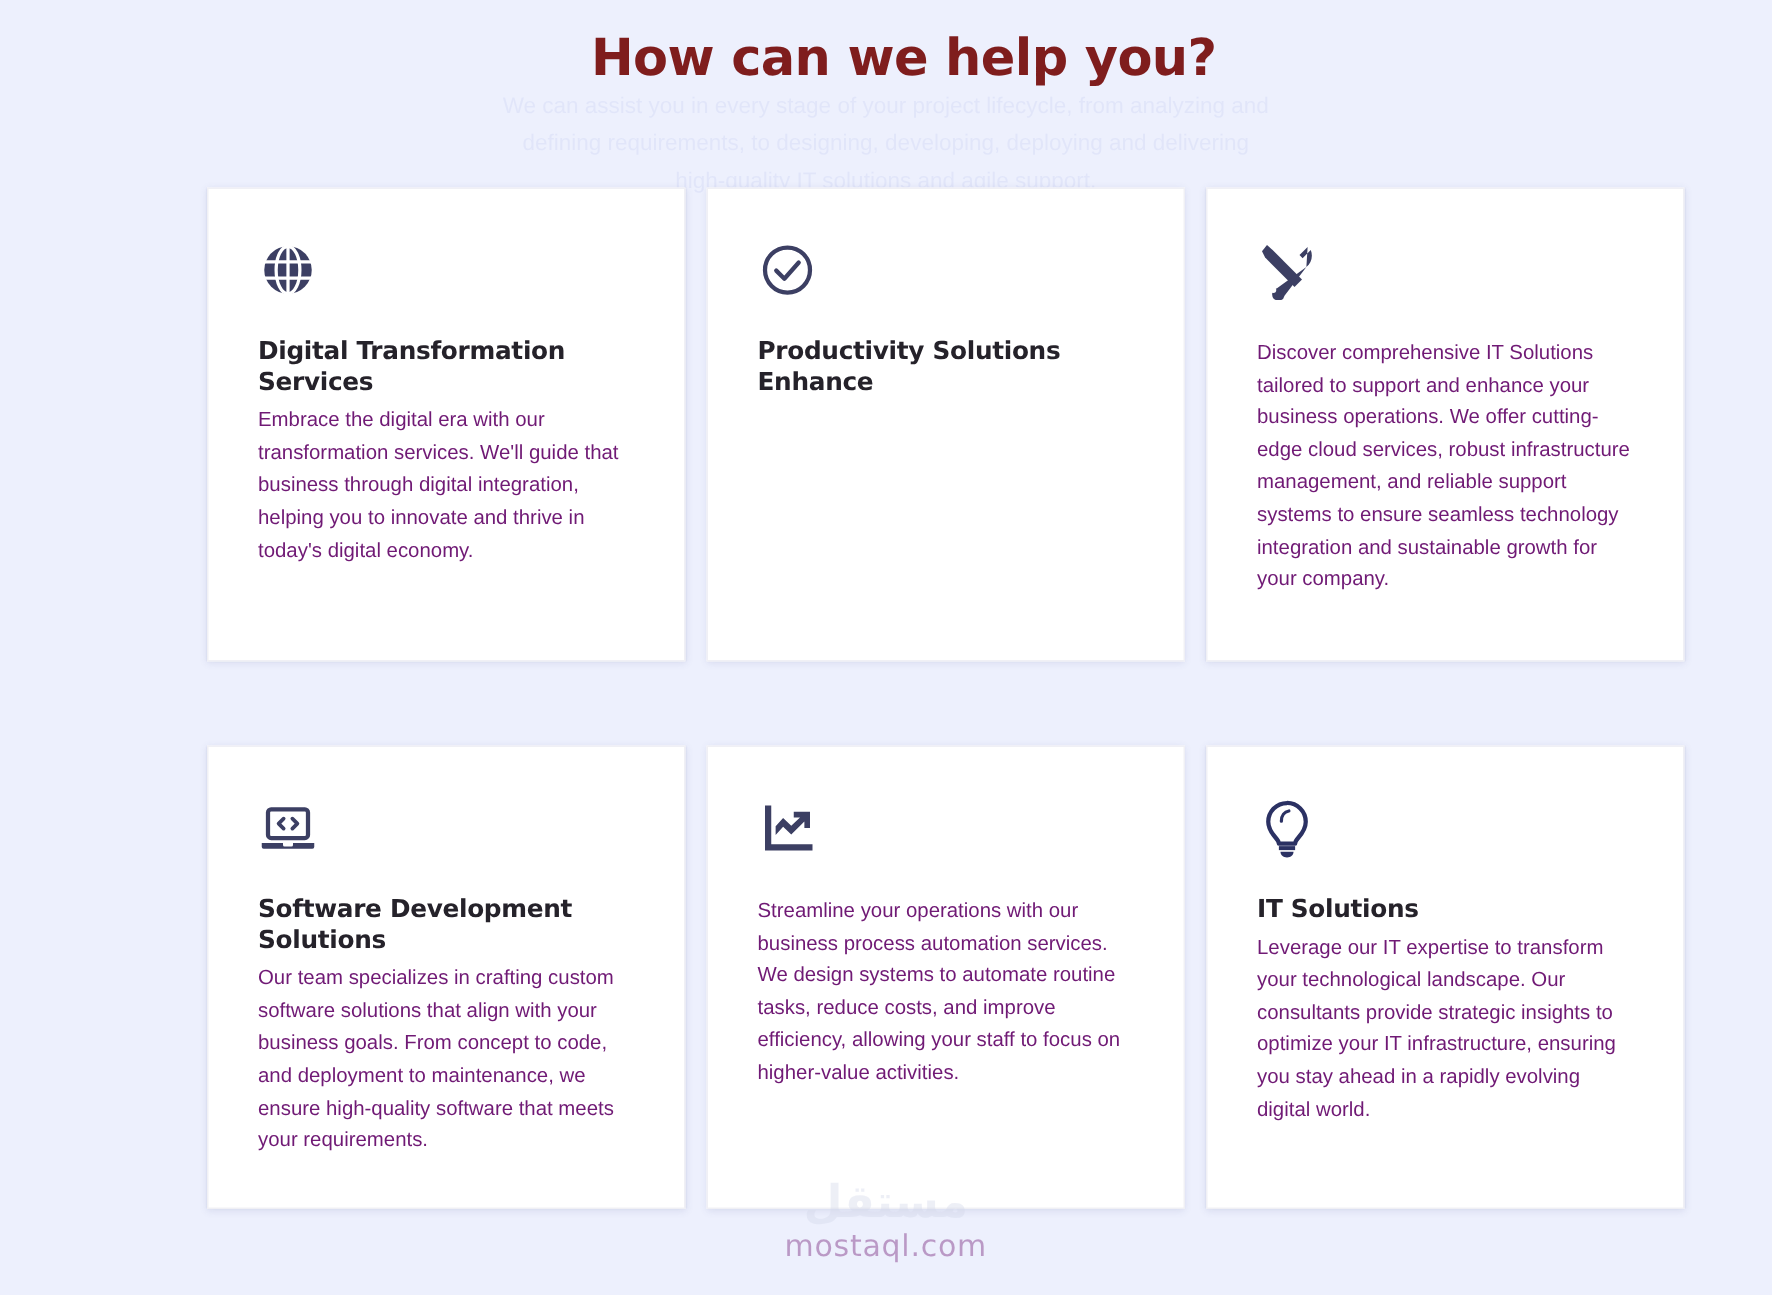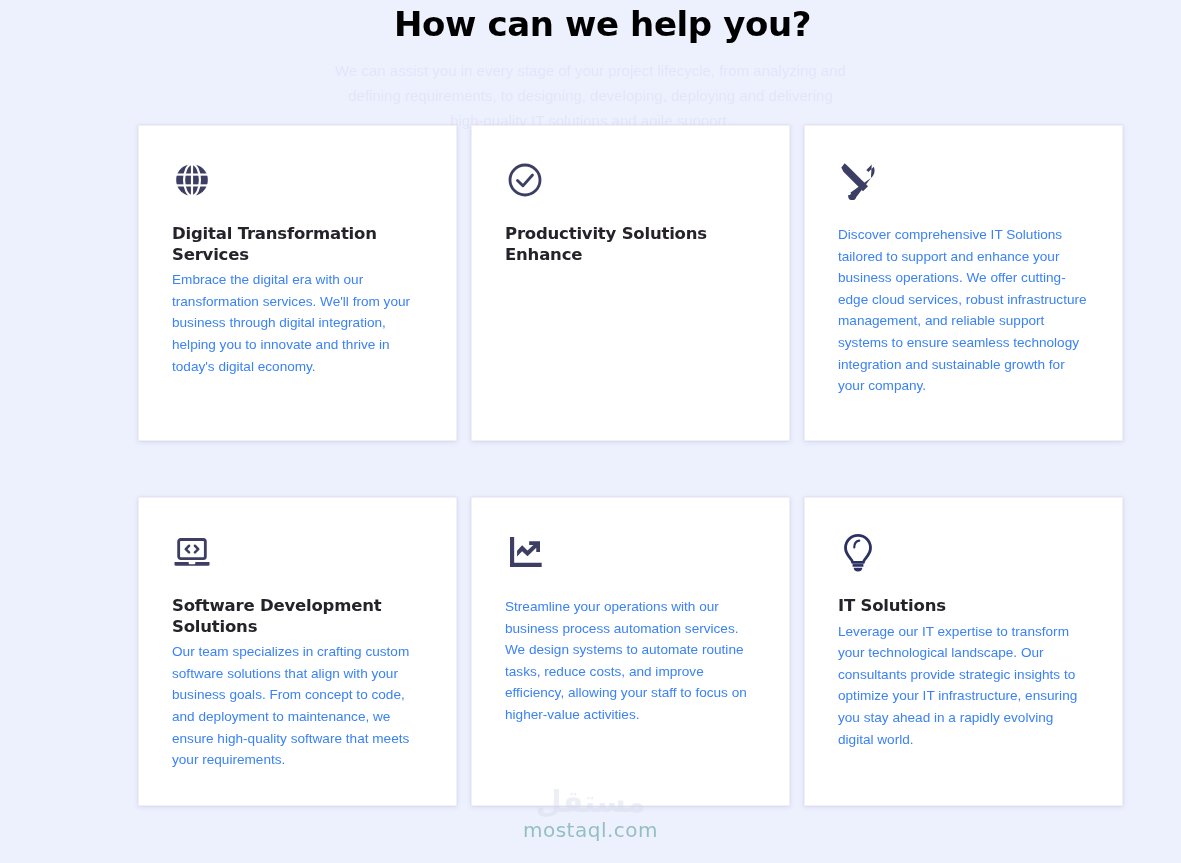--- a/index.html
+++ b/index.html
@@ -15,23 +15,23 @@
     background: #edf0fd;
     font-family: "Liberation Sans", sans-serif;
     position: relative;
   }
 
   
   .page-title {
     text-align: center;
     font-size: 34px;
     font-weight: bold;
-    color: #000000;
+    color: #7f1d1d;
     letter-spacing: -0.4px;
-    padding-top: 3px;
+    padding-top: 18px;
     line-height: 1.28;
     font-family: "DejaVu Sans", "Liberation Sans", sans-serif;
     margin-left: 24px;
   }
 
   
   .subtitle {
     position: absolute;
     left: 0;
     right: 0;
@@ -87,21 +87,21 @@
     color: #25222a;
     line-height: 1.25;
     margin-bottom: 4px;
     letter-spacing: -0.2px;
     font-family: "DejaVu Sans", "Liberation Sans", sans-serif;
   }
 
   .card-desc {
     font-size: 13.6px;
     line-height: 21.6px;
-    color: #3b82f6;
+    color: #701a75;
     font-family: "Liberation Sans", sans-serif;
   }
 
   
   .watermark {
     position: absolute;
     left: 0;
     right: 0;
     top: 787px;
     text-align: center;
@@ -112,21 +112,21 @@
   .watermark .wm-ar {
     font-size: 30px;
     color: #d4d8ea;
     line-height: 30px;
     font-family: "DejaVu Sans", sans-serif;
     font-weight: bold;
     letter-spacing: 1px;
   }
   .watermark .wm-url {
     font-size: 20px;
-    color: #0f766e;
+    color: #701a75;
     line-height: 26px;
     letter-spacing: 0.5px;
     font-family: "DejaVu Sans", sans-serif;
   }
 </style>
 </head>
 <body>
 
 <h1 class="page-title">How can we help you?</h1>
 
@@ -142,21 +142,21 @@
           <circle cx="24" cy="24" r="19"></circle>
           <g stroke="#ffffff" stroke-width="2.6" fill="none">
             <line x1="5" y1="17.5" x2="43" y2="17.5"></line>
             <line x1="5" y1="30.5" x2="43" y2="30.5"></line>
             <line x1="24" y1="5" x2="24" y2="43"></line>
             <ellipse cx="24" cy="24" rx="9.5" ry="19"></ellipse>
           </g>
         </svg>
       </div>
       <div class="card-title">Digital Transformation Services</div>
-      <div class="card-desc">Embrace the digital era with our transformation services. We'll from your business through digital integration, helping you to innovate and thrive in today's digital economy.</div>
+      <div class="card-desc">Embrace the digital era with our transformation services. We'll guide that business through digital integration, helping you to innovate and thrive in today's digital economy.</div>
     </div>
 
     <div class="card h1">
       <div class="card-icon">
         <svg width="40" height="40" viewBox="0 0 48 48" fill="none" stroke="#3c3f63" stroke-width="3.4">
           <circle cx="24" cy="24" r="18"></circle>
           <polyline points="15,24.5 21.5,31 33,18" stroke-linecap="round" stroke-linejoin="round"></polyline>
         </svg>
       </div>
       <div class="card-title">Productivity Solutions Enhance</div>

